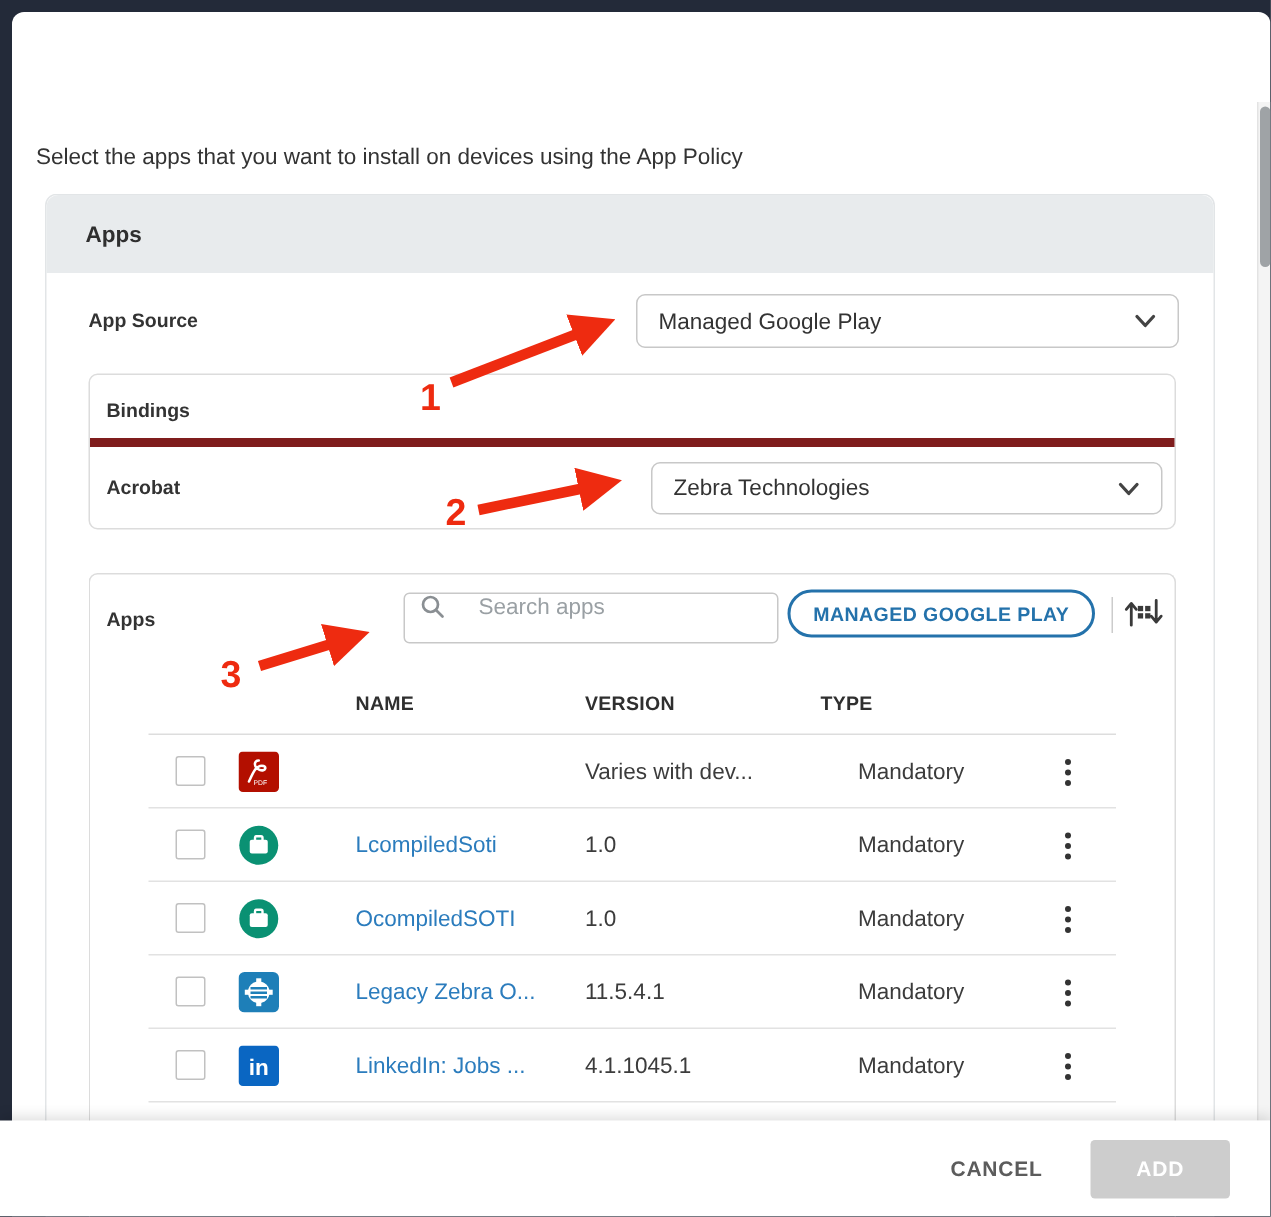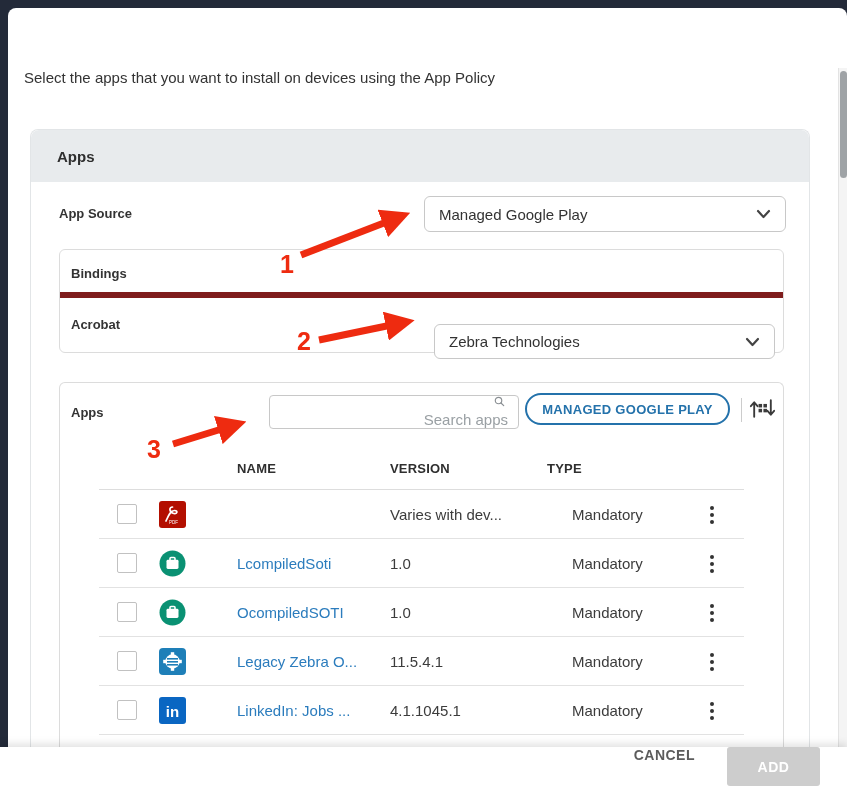--- a/index.html
+++ b/index.html
@@ -9,21 +9,21 @@
 
   
   .dialog { position:absolute; left:8px; top:8px; right:0; bottom:0;
             background:#ffffff; border-radius:8px 8px 0 0; overflow:hidden; }
   .dlg-header { position:absolute; left:0; top:0; right:0; height:60px;
                 background:#1b537a; display:flex; align-items:center; padding:0 20px 0 24px; }
   .dlg-title { color:#ffffff; font-size:16px; font-weight:bold; letter-spacing:.4px; }
   .help { margin-left:auto; width:24px; height:24px; border:2px solid #ffffff; border-radius:50%;
           color:#ffffff; font-size:15px; font-weight:bold; display:flex; align-items:center;
           justify-content:center; cursor:pointer; }
-  .intro { position:absolute; left:16px; top:61px; font-size:15px; color:#333333; }
+  .intro { position:absolute; left:16px; top:88px; font-size:15px; color:#333333; }
 
   
   .panel { position:absolute; left:22px; top:121px; width:780px; bottom:0;
            border:1px solid #e2e5e7; border-bottom:none; border-radius:8px 8px 0 0; background:#fff; }
   .panel-header { height:52px; background:#e8ebed; border-radius:8px 8px 0 0;
                   display:flex; align-items:center; padding-left:26px; }
   .panel-title { font-size:15px; font-weight:bold; color:#2f2f2f; }
 
   .field-label { font-size:13px; font-weight:bold; color:#333333; }
 
@@ -33,30 +33,30 @@
                 display:flex; align-items:center; padding:0 14px; font-size:15px; color:#333;
                 cursor:pointer; }
   .select-ctl .chev { margin-left:auto; }
   .ctl-appsource { left:393px; top:66px; width:362px; height:36px; }
 
   .group-box { position:absolute; left:28px; top:119px; width:725px; height:104px;
                border:1px solid #dcdcdc; border-radius:6px; }
   .gb-row1 { height:48px; line-height:48px; padding-left:11px; border-bottom:6px solid #7f1d1d; }
   .gb-row2 { position:relative; height:54px; }
   .gb-row2 .field-label { position:absolute; left:11px; top:0; height:54px; line-height:54px; }
-  .ctl-binding { left:374px; top:10px; width:341px; height:35px;margin-top:16px; }
+  .ctl-binding { left:374px; top:10px; width:341px; height:35px; }
 
   
   .apps-box { position:absolute; left:28px; top:252px; width:725px; height:520px;
               border:1px solid #dcdcdc; border-bottom:none; border-radius:6px 6px 0 0; }
   .toolbar { position:relative; height:60px; }
   .toolbar .field-label { position:absolute; left:11px; top:0; height:60px; line-height:60px; }
   .searchbox { position:absolute; left:209px; top:12px; width:250px; height:34px;
-               border:1px solid #c8c8c8; border-radius:4px; display:flex; align-items:flex-end;
-               padding:0 10px; gap:4px;flex-direction:column; }
+               border:1px solid #c8c8c8; border-radius:4px; display:flex; align-items:flex-start;
+               padding:0 10px; gap:22px; }
   .searchbox .ph { font-size:15px; color:#9aa0a4; }
   .mgp-btn { position:absolute; left:465px; top:10px; width:205px; height:32px; border-radius:16px;
              border:2px solid #2472ab; background:#fff; color:#2472ab; font-family:inherit;
              font-size:13px; font-weight:bold; letter-spacing:.3px; cursor:pointer; }
   .tb-divider { position:absolute; left:681px; top:15px; width:1px; height:24px; background:#cccccc; }
   .sync-btn { position:absolute; left:689px; top:12px; width:27px; height:27px; cursor:pointer;
               background:none; border:none; padding:0; }
 
   .table { position:absolute; left:39px; right:39px; top:60px; }
   .thead { position:relative; height:47px; border-bottom:1px solid #dddddd; }
@@ -72,21 +72,21 @@
             white-space:nowrap; overflow:hidden; }
   .c-version { left:291px; width:150px; }
   .c-type { left:473px; width:140px; }
   .kebab { position:absolute; left:601px; top:12px; width:24px; height:26px; display:flex;
            flex-direction:column; align-items:center; justify-content:center; gap:3px;
            cursor:pointer; background:none; border:none; }
   .kebab i { width:4px; height:4px; border-radius:50%; background:#333333; }
 
   
   .footer { position:absolute; left:0; right:0; top:747px; height:64px; background:#ffffff;
-            box-shadow:0 -3px 8px rgba(0,0,0,.12); display:flex; align-items:flex-start;
+            box-shadow:0 -3px 8px rgba(0,0,0,.12); display:flex; align-items:center;
             justify-content:flex-end; padding-right:27px; gap:32px; z-index:20; }
   .cancel-btn { background:none; border:none; font-family:inherit; font-size:14px; font-weight:bold;
                 color:#5c5c5c; letter-spacing:.5px; cursor:pointer; }
   .add-btn { width:93px; height:39px; background:#cdcdcd; border:none; border-radius:3px;
              color:#ffffff; font-family:inherit; font-size:14px; font-weight:bold;
              letter-spacing:.5px; }
 
   
   .scrollbar { position:absolute; left:838px; width:9px; top:68px; height:679px;
                background:#f4f4f4; border-left:1px solid #e3e3e3; z-index:15; }

